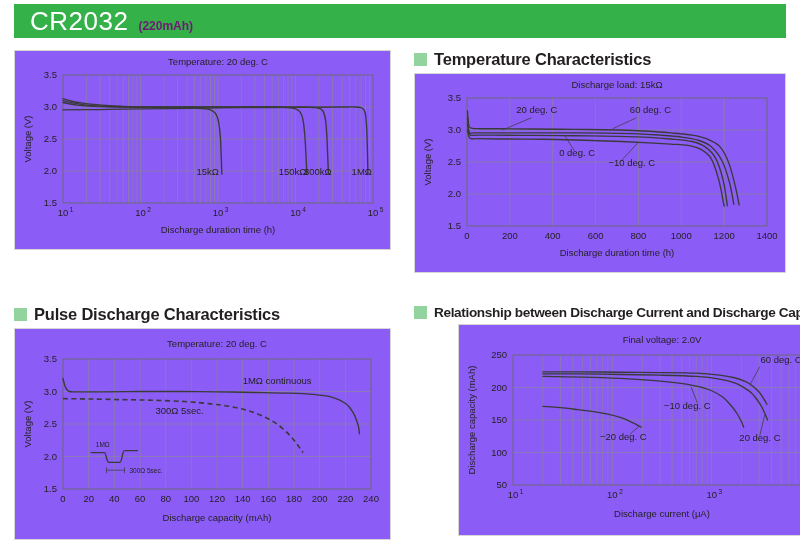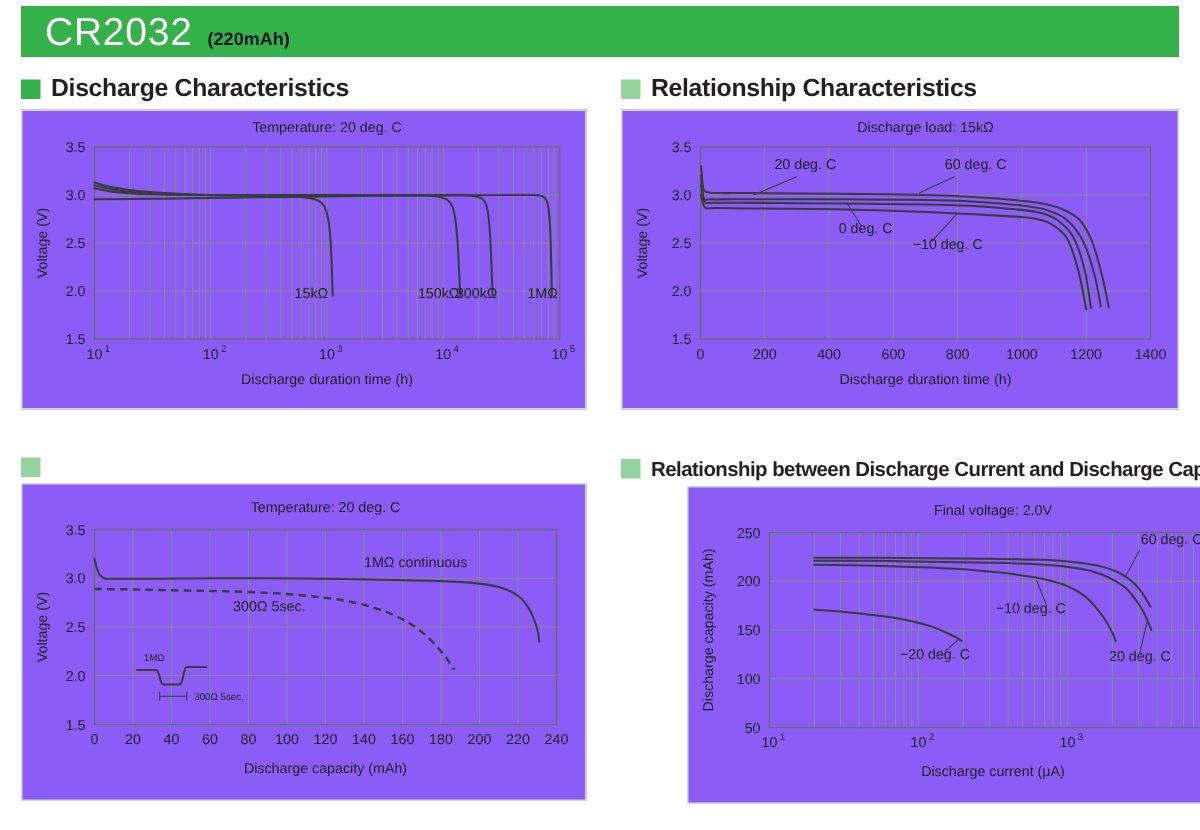--- a/index.html
+++ b/index.html
@@ -3,21 +3,21 @@
 <meta charset="utf-8">
 <style>
   html,body{margin:0;padding:0;background:#ffffff;}
   body{width:800px;height:553px;font-family:"Liberation Sans",sans-serif;color:#231f20;overflow:hidden;}
   .page{position:relative;width:800px;height:553px;padding-left:44px;}
 
   
   .banner{position:absolute;left:14px;top:4px;width:772px;height:34px;background:#35b14a;}
   .banner-inner{display:flex;align-items:baseline;height:34px;padding-left:16px;}
   .banner-title{color:#ffffff;font-size:26px;font-weight:400;letter-spacing:.5px;line-height:34px;}
-  .banner-sub{color:#0f172a;font-size:12px;font-weight:bold;margin-left:10px;line-height:34px;}
+  .banner-sub{color:#701a75;font-size:12px;font-weight:bold;margin-left:10px;line-height:34px;}
 
   
   .block{position:absolute;}
   .blk-title{display:flex;align-items:center;gap:7px;margin-bottom:4px;}
   .sq{width:13px;height:13px;display:inline-block;flex:0 0 auto;}
   .blk-title h2{margin:0;font-size:16.5px;font-weight:bold;color:#231f20;letter-spacing:-.2px;white-space:nowrap;}
   .blk-title h2.small{font-size:13.6px;letter-spacing:-.35px;}
   .panel{border:1px solid #d6d6d6;background:#8b5cf6;box-sizing:border-box;}
   svg{display:block;}
   .tick{font-size:9.5px;fill:#231f20;font-family:"Liberation Sans",sans-serif;}
@@ -38,24 +38,20 @@
 <div class="page">
 
   <div class="banner">
     <div class="banner-inner">
       <span class="banner-title">CR2032</span>
       <span class="banner-sub">(220mAh)</span>
     </div>
   </div>
 
   <div class="block" style="left:14px;top:50px;width:377px;">
-    <div class="blk-title">
-      <span class="sq" style="background:#35b14a"></span>
-      <h2>Discharge Characteristics</h2>
-    </div>
     <div class="panel" style="width:377px;height:200px;">
       <svg id="svg-discharge" width="375" height="198" viewBox="0 0 375 198">
           <text x="203" y="14" text-anchor="middle" class="cond">Temperature: 20 deg. C</text>
           <line x1="71.32982466395855" y1="24" x2="71.32982466395855" y2="152" class="grid"></line>
           <line x1="84.97689724077384" y1="24" x2="84.97689724077384" y2="152" class="grid"></line>
           <line x1="94.6596493279171" y1="24" x2="94.6596493279171" y2="152" class="grid"></line>
           <line x1="102.17017533604145" y1="24" x2="102.17017533604145" y2="152" class="grid"></line>
           <line x1="108.30672190473238" y1="24" x2="108.30672190473238" y2="152" class="grid"></line>
           <line x1="113.49509810110492" y1="24" x2="113.49509810110492" y2="152" class="grid"></line>
           <line x1="117.98947399187563" y1="24" x2="117.98947399187563" y2="152" class="grid"></line>
@@ -116,21 +112,21 @@
           <text x="356.9236299713765" y="124.48" text-anchor="end" class="ann">1MΩ</text>
           <text x="203" y="182" text-anchor="middle" class="axlabel">Discharge duration time (h)</text>
           <text x="16" y="88" text-anchor="middle" class="axlabel" transform="rotate(-90 16,88)">Voltage (V)</text>
         </svg>
     </div>
   </div>
 
   <div class="block" style="left:414px;top:50px;width:372px;">
     <div class="blk-title">
       <span class="sq" style="background:#93d49e"></span>
-      <h2>Relationship Characteristics</h2>
+      <h2>Temperature Characteristics</h2>
     </div>
     <div class="panel" style="width:372px;height:200px;">
       <svg id="svg-temperature" width="370" height="198" viewBox="0 0 370 198">
           <text x="202" y="14" text-anchor="middle" class="cond">Discharge load: 15kΩ</text>
           <text x="52" y="165" text-anchor="middle" class="tick">0</text>
           <line x1="94.85714285714286" y1="24" x2="94.85714285714286" y2="152" class="grid"></line>
           <text x="94.85714285714286" y="165" text-anchor="middle" class="tick">200</text>
           <line x1="137.71428571428572" y1="24" x2="137.71428571428572" y2="152" class="grid"></line>
           <text x="137.71428571428572" y="165" text-anchor="middle" class="tick">400</text>
           <line x1="180.57142857142856" y1="24" x2="180.57142857142856" y2="152" class="grid"></line>
@@ -165,20 +161,21 @@
           <text x="193.42857142857142" y="91.84" text-anchor="start" class="ann">−10 deg. C</text>
           <text x="202" y="182" text-anchor="middle" class="axlabel">Discharge duration time (h)</text>
           <text x="16" y="88" text-anchor="middle" class="axlabel" transform="rotate(-90 16,88)">Voltage (V)</text>
         </svg>
     </div>
   </div>
 
   <div class="block" style="left:14px;top:305px;width:377px;">
     <div class="blk-title">
       <span class="sq" style="background:#93d49e"></span>
+      <h2>Pulse Discharge Characteristics</h2>
     </div>
     <div class="panel" style="width:377px;height:212px;">
       <svg id="svg-pulse" width="375" height="210" viewBox="0 0 375 210">
           <text x="202" y="18" text-anchor="middle" class="cond">Temperature: 20 deg. C</text>
           <text x="48" y="173" text-anchor="middle" class="tick">0</text>
           <line x1="73.66666666666666" y1="30" x2="73.66666666666666" y2="160" class="grid"></line>
           <text x="73.66666666666666" y="173" text-anchor="middle" class="tick">20</text>
           <line x1="99.33333333333333" y1="30" x2="99.33333333333333" y2="160" class="grid"></line>
           <text x="99.33333333333333" y="173" text-anchor="middle" class="tick">40</text>
           <line x1="125" y1="30" x2="125" y2="160" class="grid"></line>

